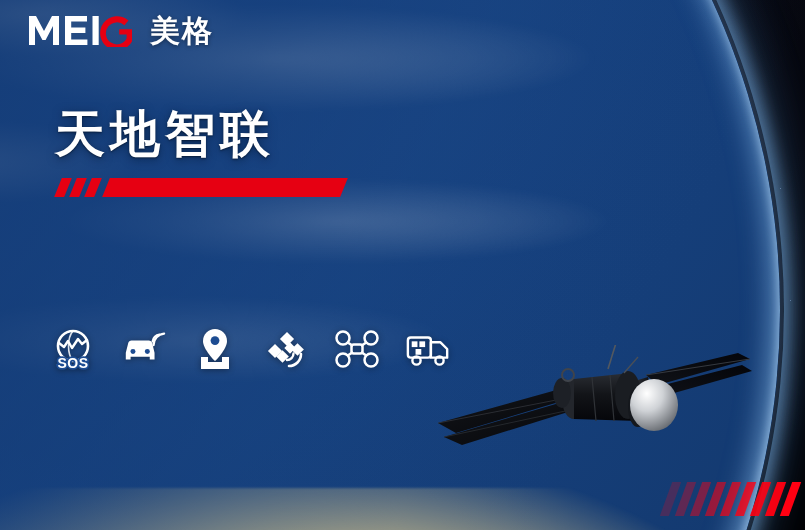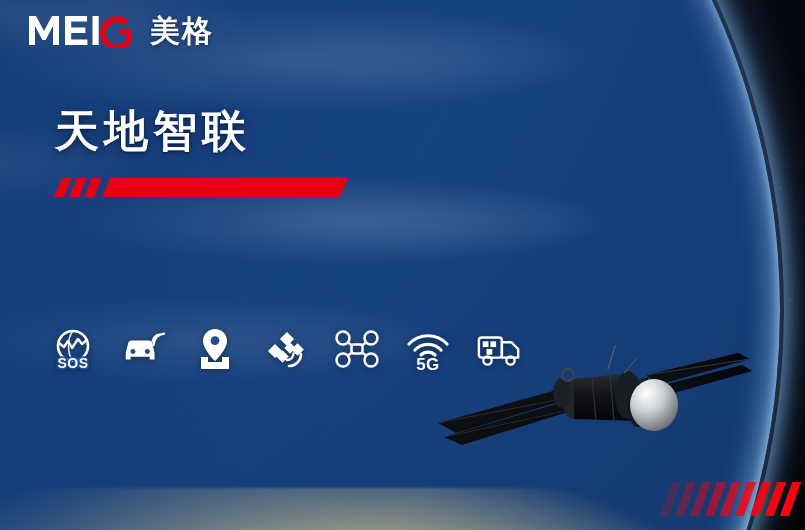--- a/index.html
+++ b/index.html
@@ -121,21 +121,21 @@
   .logo-mark { display:block; }
   .logo-cn {
     color:#fff; font-size:30px; font-weight:700; letter-spacing:2px; line-height:1;
     text-shadow:0 1px 4px rgba(0,0,0,.45);
   }
 
   
   .headline {
     position:absolute; left:55px; top:108px;
     color:#fff;
-    font-size:44px; font-weight:700; letter-spacing:5px; line-height:1.06;
+    font-size:50px; font-weight:700; letter-spacing:5px; line-height:1.06;
     text-shadow:0 2px 10px rgba(0,20,48,.55), 0 1px 2px rgba(0,0,0,.5);
   }
 
   
   .accent { position:absolute; left:58px; top:178px; height:19px; display:flex; align-items:center; gap:5px; }
   .accent i { display:block; height:19px; background:#e60012; transform:skewX(-22deg); }
   .accent i.d1 { width:10px; }
   .accent i.d2 { width:10px; }
   .accent i.d3 { width:10px; }
   .accent i.bar { width:238px; margin-left:3px; }
@@ -332,28 +332,20 @@
         <circle cx="9" cy="31" r="6.5" fill="none" stroke="#fff" stroke-width="2.5"></circle>
         <circle cx="37" cy="31" r="6.5" fill="none" stroke="#fff" stroke-width="2.5"></circle>
         <line x1="13" y1="13" x2="19" y2="17" stroke="#fff" stroke-width="2.5"></line>
         <line x1="33" y1="13" x2="27" y2="17" stroke="#fff" stroke-width="2.5"></line>
         <line x1="13" y1="27" x2="19" y2="23" stroke="#fff" stroke-width="2.5"></line>
         <line x1="33" y1="27" x2="27" y2="23" stroke="#fff" stroke-width="2.5"></line>
         <rect x="17.5" y="15.5" width="11" height="9" rx="2" fill="none" stroke="#fff" stroke-width="2.5"></rect>
       </svg>
     </div>
 
-    <div class="icon-cell">
-      <svg width="46" height="46" viewBox="0 0 46 46">
-        <path d="M4,18 A26,26 0 0 1 42,18" fill="none" stroke="#fff" stroke-width="3.2" stroke-linecap="round"></path>
-        <path d="M10,24 A18,18 0 0 1 36,24" fill="none" stroke="#fff" stroke-width="3.2" stroke-linecap="round"></path>
-        <path d="M16,29 A10,10 0 0 1 30,29" fill="none" stroke="#fff" stroke-width="3.2" stroke-linecap="round"></path>
-        <text x="23" y="44" text-anchor="middle" font-family="Liberation Sans, sans-serif" font-size="17" font-weight="700" fill="#fff" letter-spacing="0.4">5G</text>
-      </svg>
-    </div>
 
     <div class="icon-cell">
       <svg width="48" height="40" viewBox="0 0 48 40">
         <rect x="3" y="8" width="24" height="21" rx="3" fill="none" stroke="#fff" stroke-width="2.5"></rect>
         <path d="M27,13 L37,13 L44,20 L44,29 L27,29 Z" fill="none" stroke="#fff" stroke-width="2.5" stroke-linejoin="round"></path>
         <circle cx="12" cy="32" r="4.3" fill="none" stroke="#fff" stroke-width="2.5"></circle>
         <circle cx="36" cy="32" r="4.3" fill="none" stroke="#fff" stroke-width="2.5"></circle>
         <rect x="7" y="12" width="6" height="6" fill="#fff"></rect>
         <rect x="15" y="12" width="6" height="6" fill="#fff"></rect>
         <rect x="11" y="20" width="6" height="6" fill="#fff"></rect>

